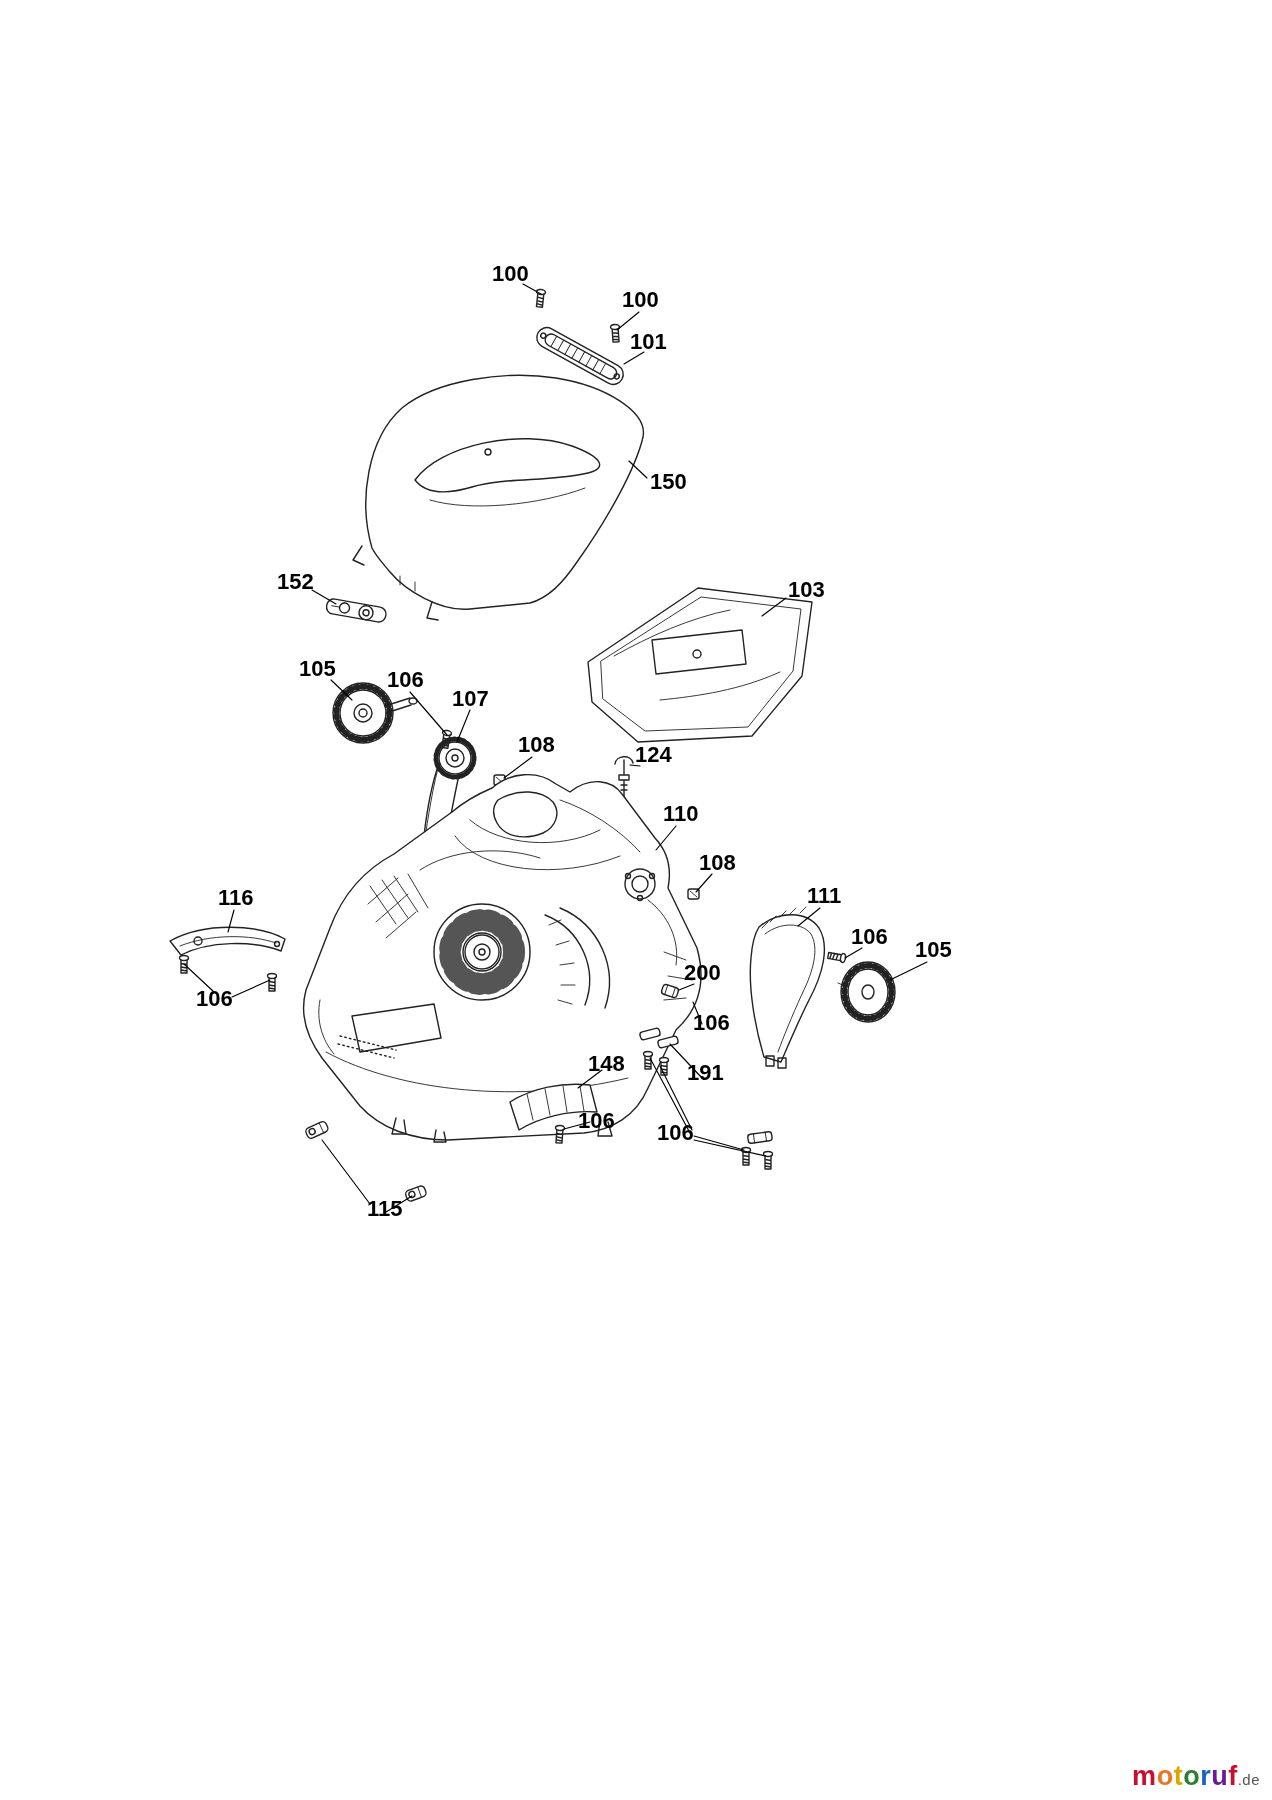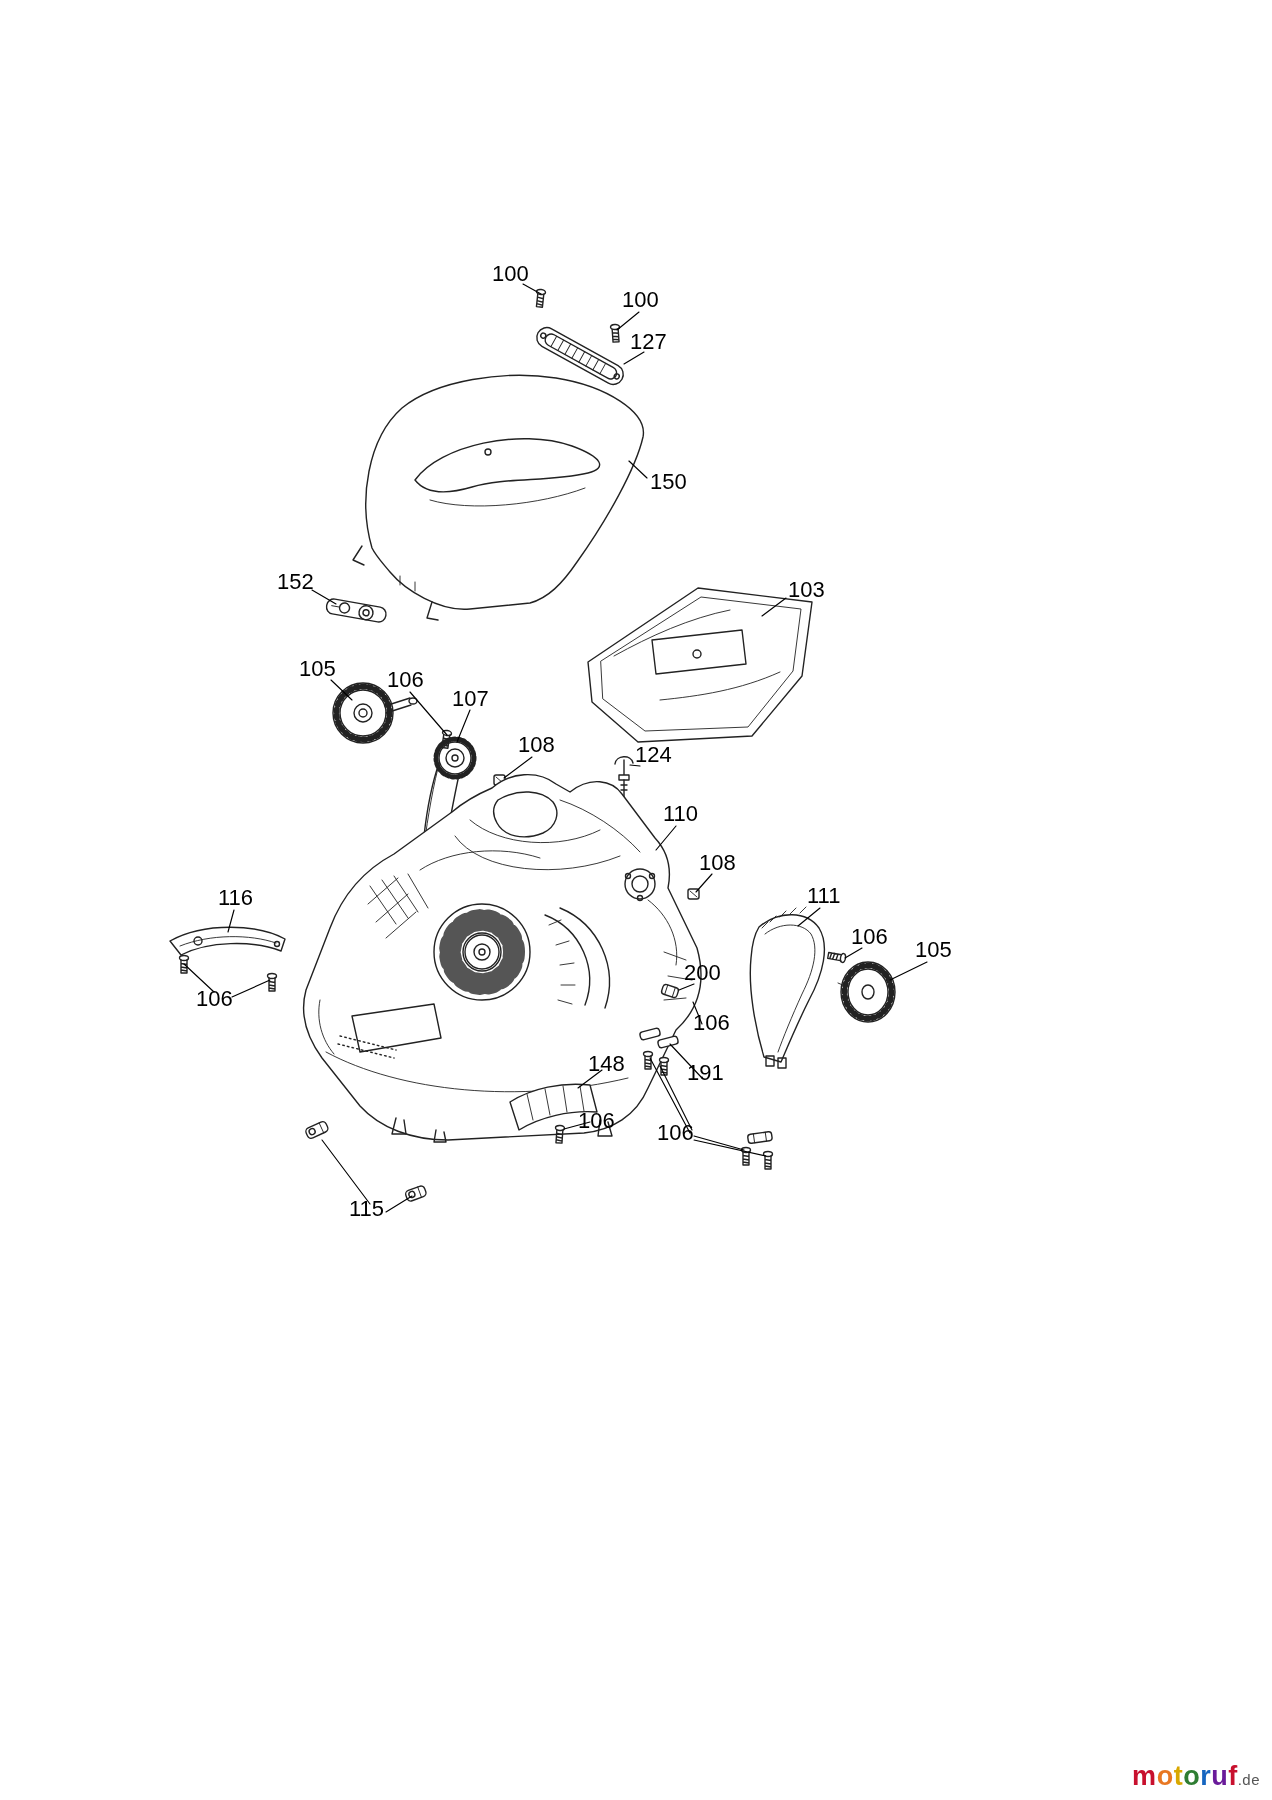--- a/index.html
+++ b/index.html
@@ -14,21 +14,21 @@
   #diagram * { stroke:#222222; stroke-width:1.4; fill:none; stroke-linecap:round; stroke-linejoin:round; }
   #diagram .fw { fill:#ffffff; }
   #diagram .leader { stroke:#000000; stroke-width:1.15; }
   #diagram .teeth { stroke-dasharray:2.5 2.6; stroke-width:5; }
   #diagram .blades { stroke:#555555; stroke-width:22; stroke-dasharray:5 8; }
   #diagram .rim { stroke-dasharray:2 4.5; stroke-width:6; }
   #diagram .dots { stroke-dasharray:1.6 3.2; }
   #diagram .thin { stroke-width:0.9; }
   .part-label {
     position:absolute;
-    font-weight:normal;
+    font-weight:bold;
     font-size:22px;
     line-height:24px;
     color:#000000;
     white-space:nowrap;
   }
   .watermark {
     position:absolute;
     right:12px; bottom:8px;
     font-weight:bold;
     font-size:27px;
@@ -255,21 +255,21 @@
       <path class="leader" d="M694,1136 L744,1150"></path>
       <path class="leader" d="M694,1140 L766,1156"></path>
       <path class="leader" d="M370,1204 L322,1140"></path>
       <path class="leader" d="M386,1212 L412,1196"></path>
     </g>
   </svg>
 
   <div id="labels">
       <div class="part-label" style="left: 492px; top: 262px;">100</div>
       <div class="part-label" style="left: 622px; top: 288px;">100</div>
-      <div class="part-label" style="left: 630px; top: 330px;">127</div>
+      <div class="part-label" style="left: 630px; top: 330px;">101</div>
       <div class="part-label" style="left: 650px; top: 470px;">150</div>
       <div class="part-label" style="left: 277px; top: 570px;">152</div>
       <div class="part-label" style="left: 788px; top: 578px;">103</div>
       <div class="part-label" style="left: 299px; top: 657px;">105</div>
       <div class="part-label" style="left: 387px; top: 668px;">106</div>
       <div class="part-label" style="left: 452px; top: 687px;">107</div>
       <div class="part-label" style="left: 518px; top: 733px;">108</div>
       <div class="part-label" style="left: 635px; top: 743px;">124</div>
       <div class="part-label" style="left: 663px; top: 802px;">110</div>
       <div class="part-label" style="left: 699px; top: 851px;">108</div>
@@ -277,20 +277,20 @@
       <div class="part-label" style="left: 218px; top: 886px;">116</div>
       <div class="part-label" style="left: 851px; top: 925px;">106</div>
       <div class="part-label" style="left: 915px; top: 938px;">105</div>
       <div class="part-label" style="left: 684px; top: 961px;">200</div>
       <div class="part-label" style="left: 196px; top: 987px;">106</div>
       <div class="part-label" style="left: 693px; top: 1011px;">106</div>
       <div class="part-label" style="left: 588px; top: 1052px;">148</div>
       <div class="part-label" style="left: 687px; top: 1061px;">191</div>
       <div class="part-label" style="left: 578px; top: 1109px;">106</div>
       <div class="part-label" style="left: 657px; top: 1121px;">106</div>
-      <div class="part-label" style="left: 349px; top: 1197px;">115</div>
+      <div class="part-label" style="left: 367px; top: 1197px;">115</div>
     </div>
 
   <div class="watermark">
     <span id="watermark-word"><span style="color: rgb(200, 16, 46);">m</span><span style="color: rgb(232, 119, 34);">o</span><span style="color: rgb(217, 168, 0);">t</span><span style="color: rgb(46, 125, 50);">o</span><span style="color: rgb(21, 101, 192);">r</span><span style="color: rgb(106, 27, 154);">u</span><span style="color: rgb(200, 16, 46);">f</span></span><span id="watermark-suffix" class="suffix" style="color: rgb(85, 85, 85);">.de</span>
   </div>
 
 </div>
 
 </body></html>

